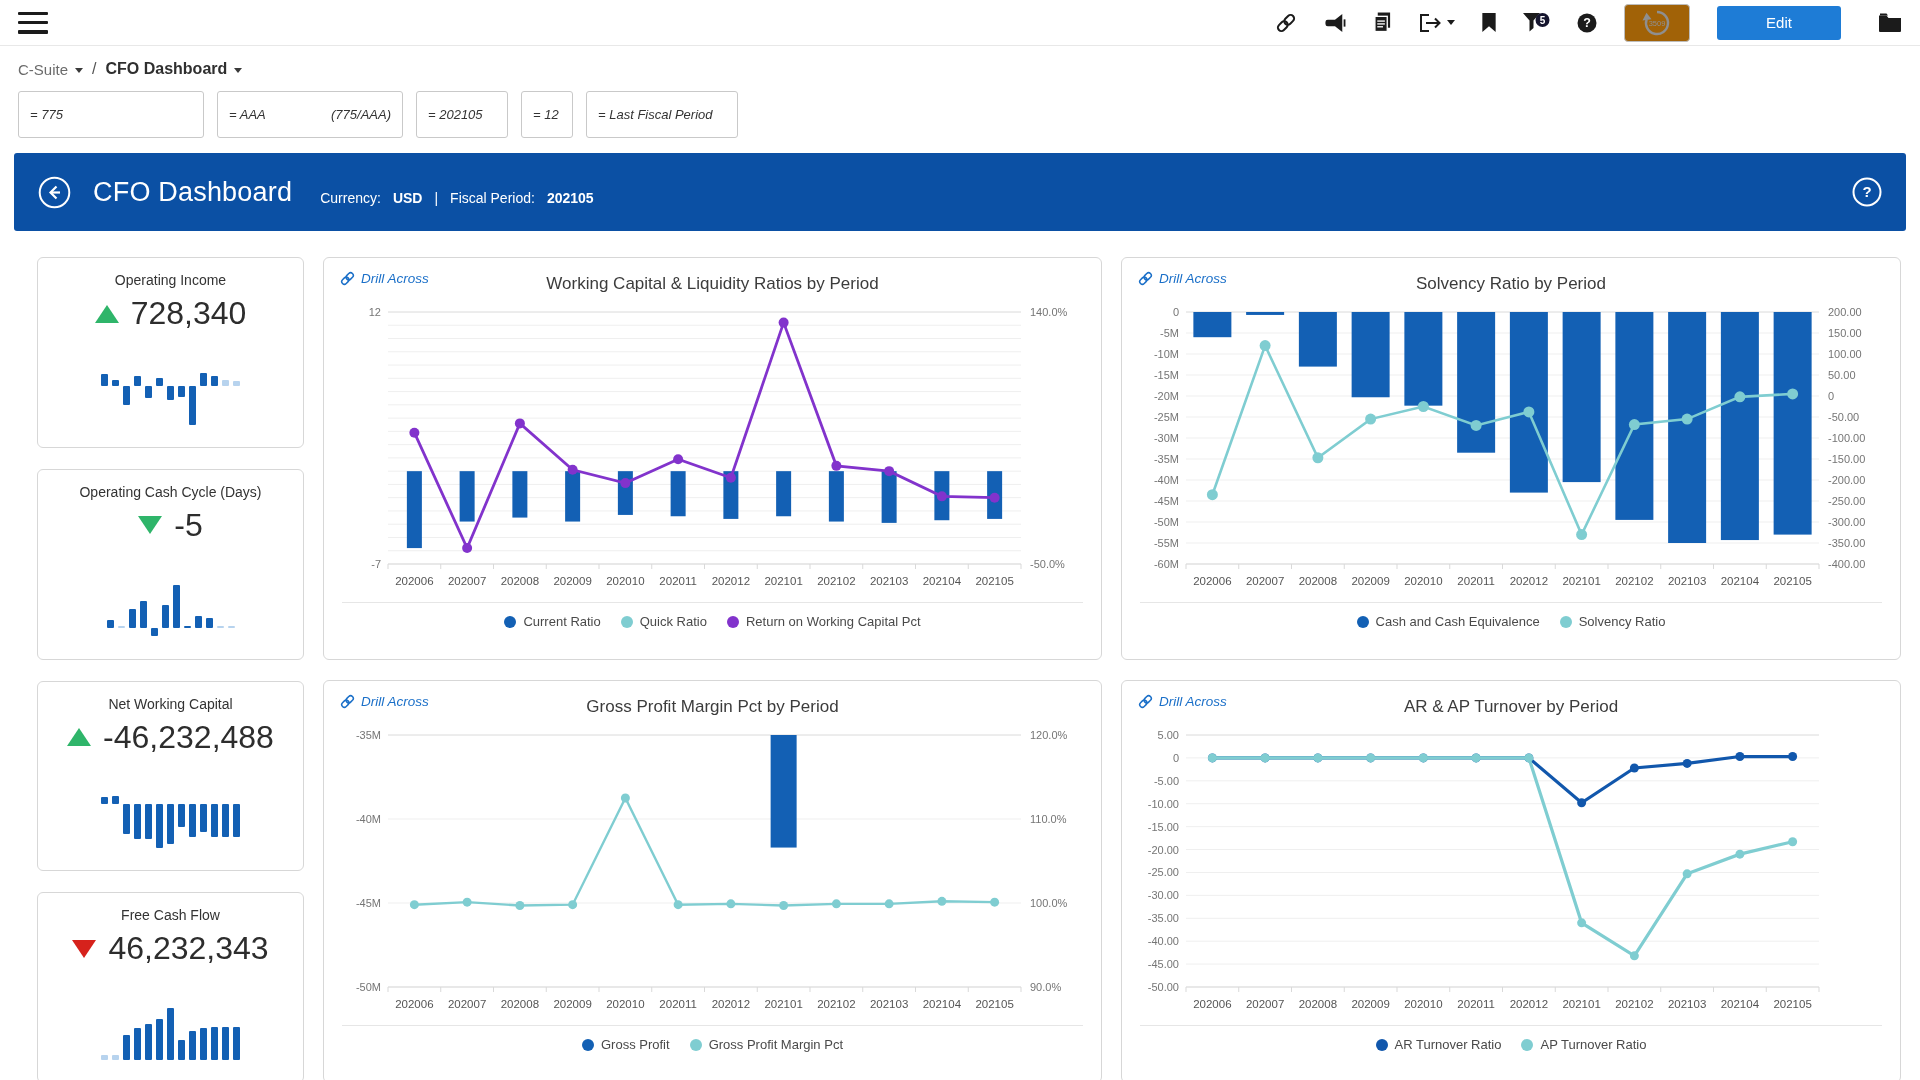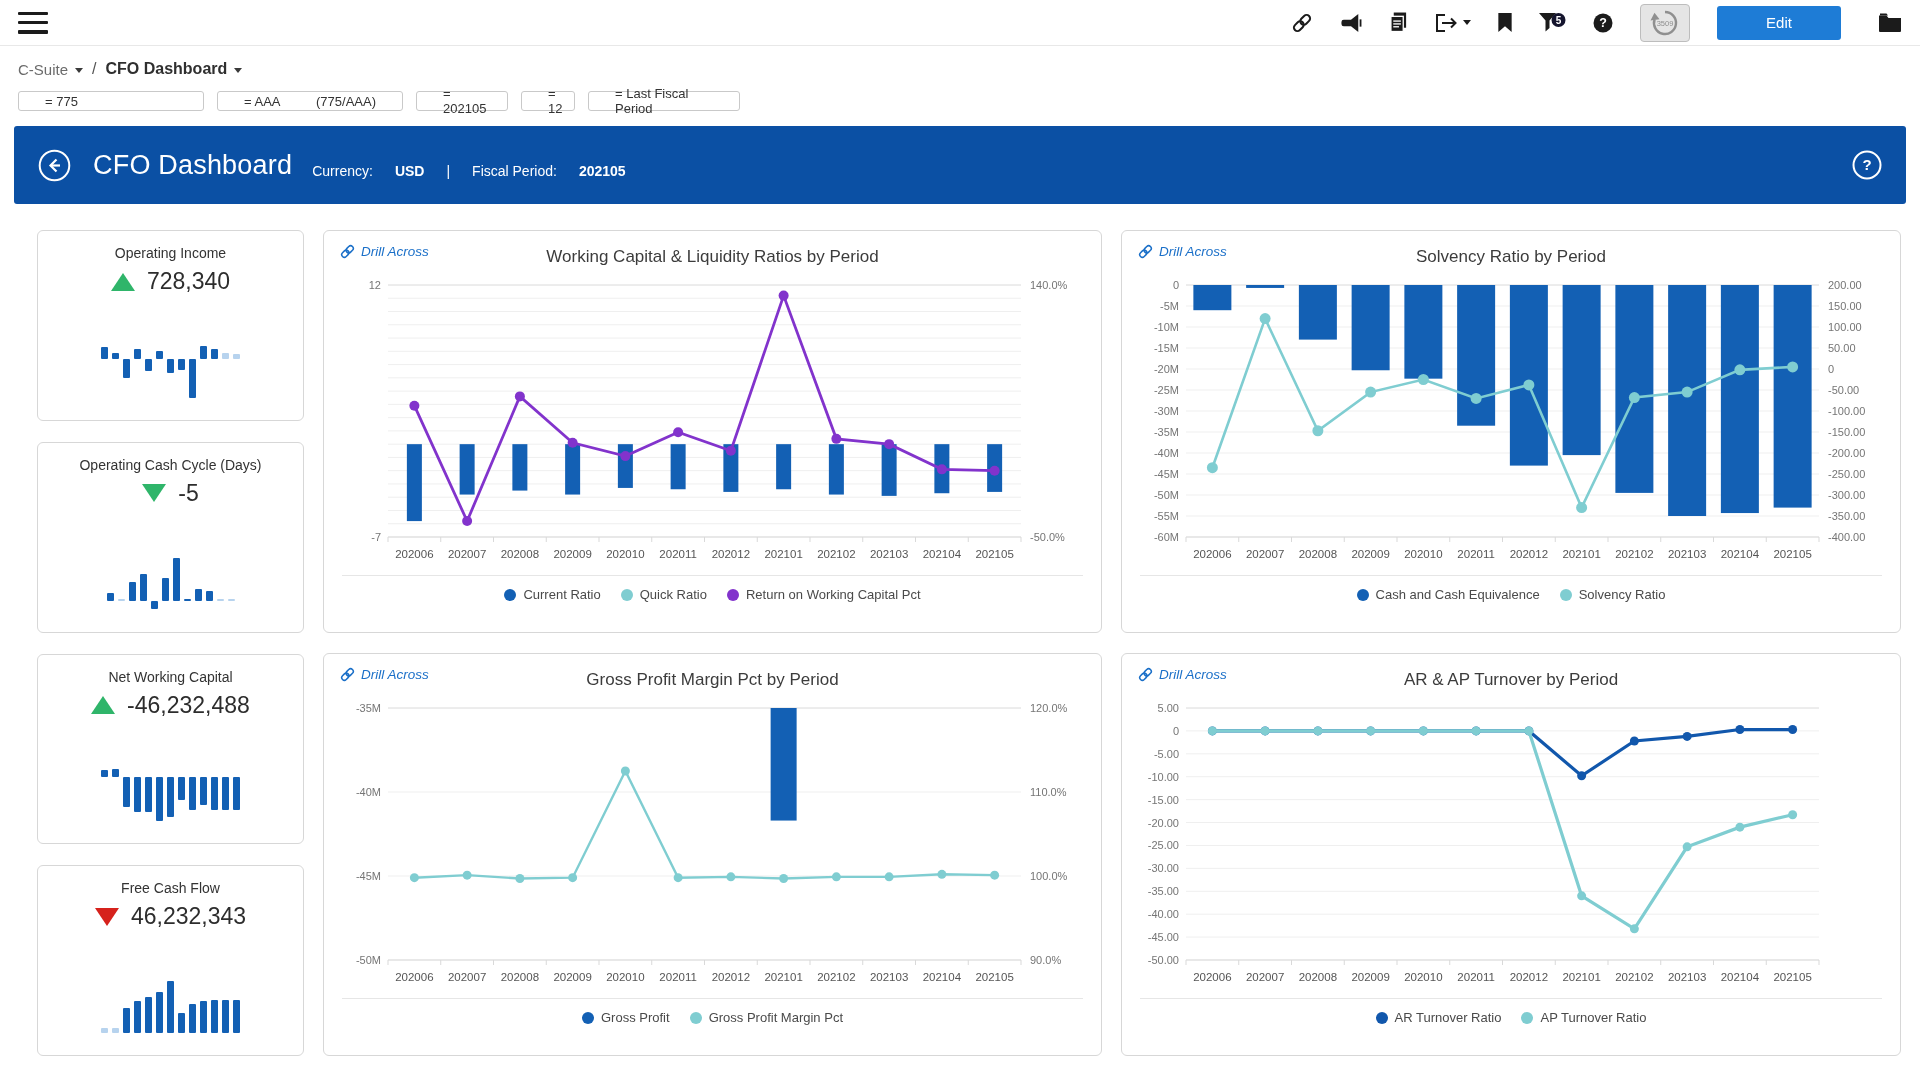--- a/index.html
+++ b/index.html
@@ -9,61 +9,61 @@
   
   .topbar { height:46px; display:flex; align-items:center; padding:0 18px;
     border-bottom:1px solid #e8e8e8; }
   .hamburger { width:30px; height:22px; display:flex; flex-direction:column;
     justify-content:space-between; cursor:pointer; background:none; border:none; }
   .hamburger span { height:3.2px; background:#1b1b1b; border-radius:1px; }
   .tb-right { margin-left:auto; display:flex; align-items:center; gap:27px; }
   .tb-ic { background:none; border:none; display:flex; align-items:center; cursor:pointer; }
   .caret { width:0; height:0; border-left:4.5px solid transparent;
     border-right:4.5px solid transparent; border-top:5.5px solid #1b1b1b; margin-left:4px; }
-  .reset-btn { width:50px; height:38px; border:1px solid #bdbdbd; border-radius:4px;
-    background:#e5e5e5; display:flex; align-items:center; justify-content:center; cursor:pointer; }
+  .reset-btn { width:66px; height:38px; border:1px solid #bdbdbd; border-radius:4px;
+    background:#a16207; display:flex; align-items:center; justify-content:center; cursor:pointer; }
   .edit-btn { width:124px; height:34px; border:none; border-radius:3px; color:#fff;
     font-size:15px; font-family:inherit; cursor:pointer; }
   .folder-wrap { margin-left:10px; }
 
   
   .crumbs { display:flex; align-items:center; gap:9px; padding:14px 18px 4px; font-size:15px; }
   .crumb-parent { color:#6b6b6b; display:flex; align-items:center; gap:7px; cursor:pointer; }
   .crumb-sep { color:#555; font-size:16px; }
   .crumb-current { color:#2f2f2f; font-size:16px; font-weight:600; display:flex;
     align-items:center; gap:7px; cursor:pointer; }
   .dd-caret { width:0; height:0; border-left:4.5px solid transparent;
     border-right:4.5px solid transparent; border-top:5.5px solid #3a3a3a; margin-top:2px; }
 
   
   .chips { display:flex; gap:13px; padding:9px 18px 13px; }
-  .chip { height:20px; border:1px solid #c9c9c9; border-radius:3px; background:#fff;
-    display:flex; align-items:center; padding:0 26px; font-size:13px; color:#333;
-    cursor:pointer; justify-content:space-between; }
+  .chip { height:47px; border:1px solid #c9c9c9; border-radius:3px; background:#fff;
+    display:flex; align-items:center; padding:0 11px; font-size:13px; color:#333;
+    cursor:pointer; justify-content:space-between;font-style:italic; }
   .chip-0 { width:186px; } .chip-1 { width:186px; } .chip-2 { width:92px; }
   .chip-3 { width:52px; } .chip-4 { width:152px; }
 
   
   .banner { margin:2px 14px 0; height:78px; border-radius:3px; display:flex;
     align-items:center; padding:0 24px; color:#fff; position:relative; }
   .back-btn { background:none; border:none; cursor:pointer; display:flex; }
   .banner-title { font-size:27px; font-weight:500; margin-left:22px; letter-spacing:.2px; }
-  .banner-sub { margin-left:20px; margin-top:12px; font-size:14px; display:flex; gap:22px;align-items:flex-end; }
+  .banner-sub { margin-left:28px; margin-top:12px; font-size:14px; display:flex; gap:12px;align-items:flex-end; }
   .banner-sub b { font-weight:700; }
   .banner-help { position:absolute; right:24px; top:24px; background:none; border:none; cursor:pointer; }
 
   
   .main { display:grid; grid-template-columns:267px 779px 780px; column-gap:19px;
     padding:26px 12px 0 37px; }
   .kpi-col { display:flex; flex-direction:column; gap:21px; }
   .card { background:#fff; border:1px solid #d7d7d7; border-radius:6px; }
   .kpi { flex:1; display:flex; flex-direction:column; align-items:center; padding:14px 8px 0; }
   .kpi-title { font-size:14px; color:#333; }
   .kpi-val { display:flex; align-items:center; gap:12px; margin-top:7px;
-    font-size:23px; color:#2d2d2d; }
+    font-size:32px; color:#2d2d2d; }
   .tri-up { width:0; height:0; border-left:12px solid transparent;
     border-right:12px solid transparent; border-bottom:18px solid #2fb56a; }
   .tri-down { width:0; height:0; border-left:12px solid transparent;
     border-right:12px solid transparent; border-top:18px solid #2fb56a; }
   .spark-box { position:relative; height:52px; display:flex; gap:4px; margin:auto 0 22px; }
   .sbar-w { position:relative; width:7px; }
   .sbar { position:absolute; left:0; right:0; border-radius:1px; }
   .chart-card { height:403px; display:flex; flex-direction:column; }
   .row2 { margin-top:20px; }
   .chart-head { position:relative; height:40px; }

